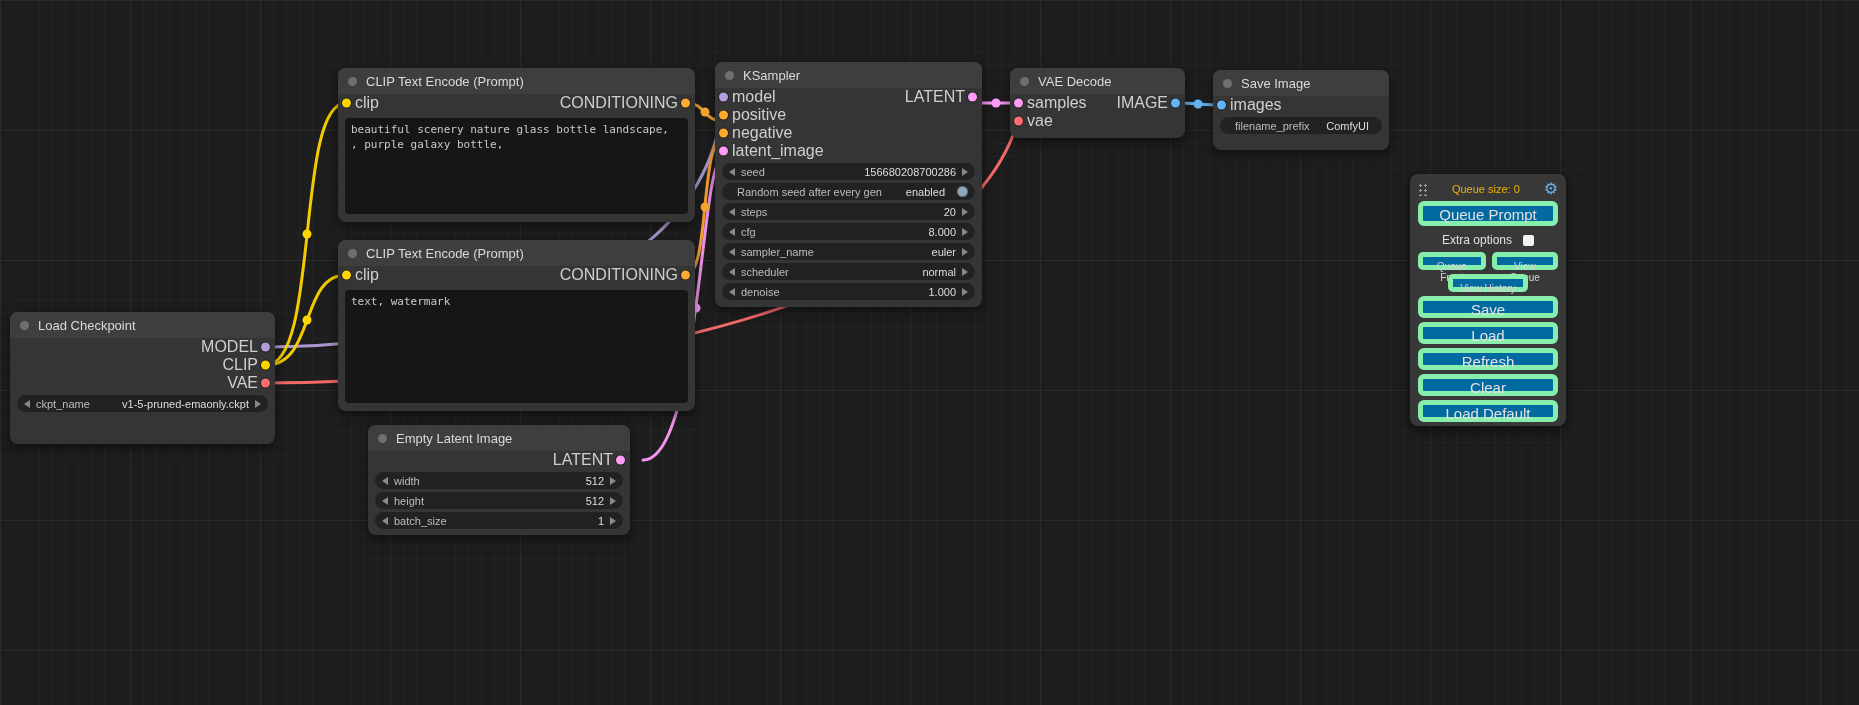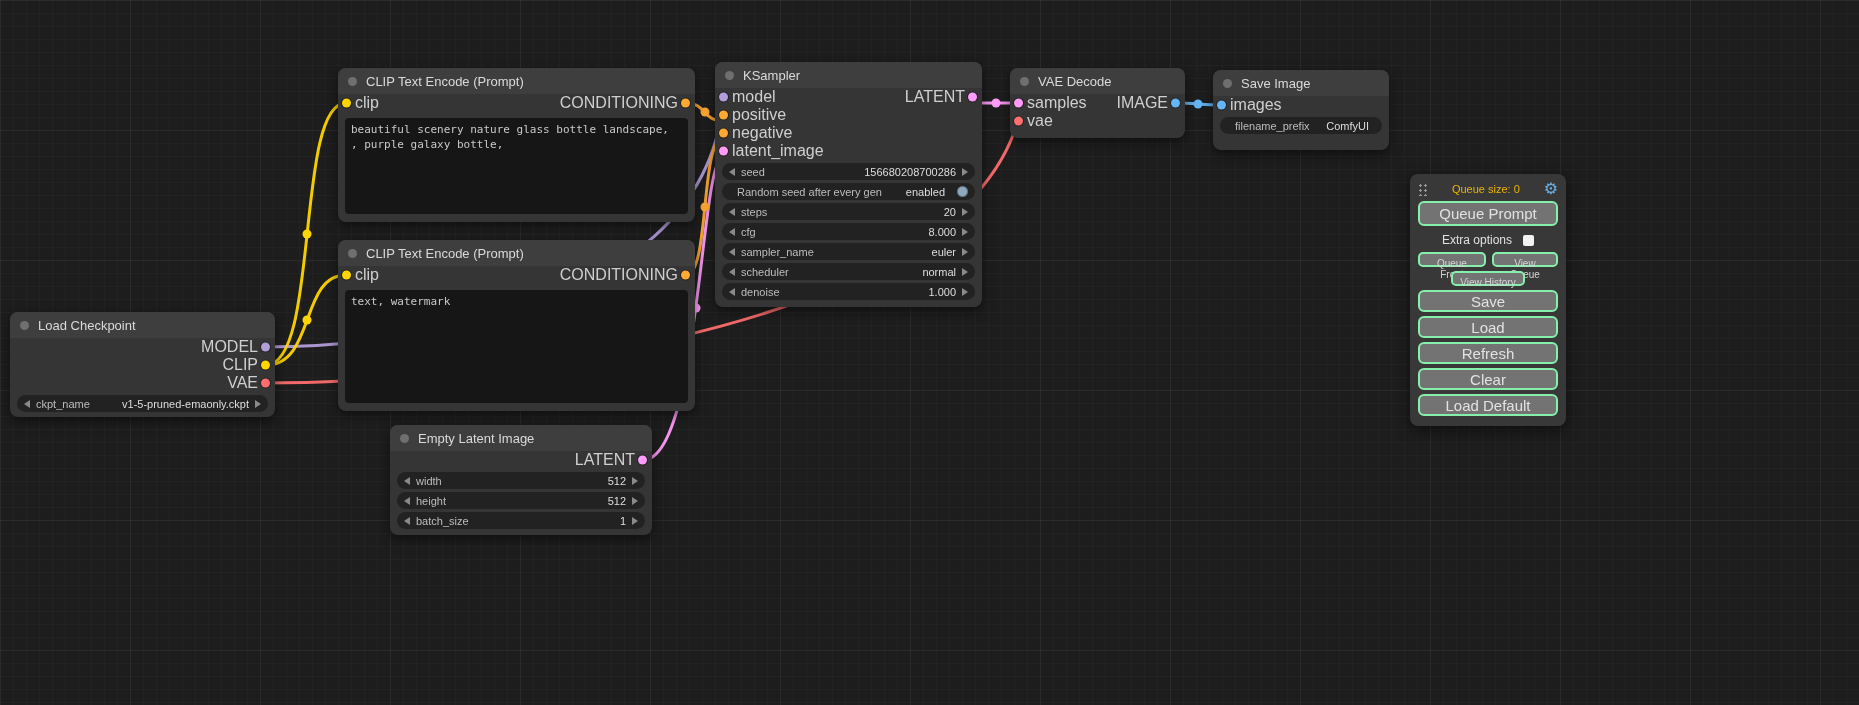--- a/index.html
+++ b/index.html
@@ -70,22 +70,22 @@
   .drag-handle {
     width:10px; height:13px; flex:0 0 auto;
     background-image: radial-gradient(#9a9a9a 1.1px, transparent 1.3px);
     background-size:5px 5px; background-position:0 0;
   }
   .queue-size { flex:1; text-align:center; font-size:11px; color:#eab308; }
   .gear { font-size:16px; line-height:1; cursor:pointer; }
 
   button {
     display:block; font-family:inherit; cursor:pointer;
-    background:#737373; color:#e2e2e2;
-    border:2px solid #86efac; border-radius:6px;
+    background:#0369a1; color:#e2e2e2;
+    border:5px solid #86efac; border-radius:6px;
   }
   .btn-queue { width:100%; height:25px; font-size:15px; margin:3px 0 6px 0; }
   .extra-row { display:flex; align-items:center; justify-content:center; gap:11px; font-size:12px; height:16px; margin-bottom:4px; color:#e0e0e0; }
   .checkbox { width:11px; height:11px; background:#f2f2f2; border-radius:2px; display:inline-block; }
   .small-row { display:flex; justify-content:center; gap:6px; margin-bottom:4px; }
   .btn-small { font-size:10px; height:15px; padding:4px 7px; border-radius:5px; color:#d5d5d5; }
   .btn-big { width:100%; height:22px; font-size:15px; margin-top:4px; }
   .btn-big.first { margin-top:4px; }
 </style>
 </head>
@@ -105,21 +105,21 @@
     <path d="M1176,103 C1194,103 1203,105 1221,105" style="stroke: rgb(100, 181, 246);"></path>
     <circle cx="307" cy="234" r="4.5" style="fill: rgb(255, 213, 0);"></circle>
     <circle cx="307" cy="320" r="4.5" style="fill: rgb(255, 213, 0);"></circle>
     <circle cx="705" cy="112" r="4.5" style="fill: rgb(255, 169, 49);"></circle>
     <circle cx="705" cy="207" r="4.5" style="fill: rgb(255, 169, 49);"></circle>
     <circle cx="696" cy="308" r="4.5" style="fill: rgb(255, 156, 249);"></circle>
     <circle cx="996" cy="103" r="4.5" style="fill: rgb(255, 156, 249);"></circle>
     <circle cx="1198" cy="104" r="4.5" style="fill: rgb(100, 181, 246);"></circle>
   </svg>
 
-  <div class="node" style="left:10px; top:312px; width:265px; height:105px;">
+  <div class="node" style="left:10px; top:312px; width:265px; height:132px;">
     <div class="node-title">
       <span class="title-dot"></span>
       <span>Load Checkpoint</span>
     </div>
     <div class="slot-row">
       <span class="out-label">MODEL</span>
       <span class="socket out" style="background: rgb(179, 157, 219);"></span>
     </div>
     <div class="slot-row">
       <span class="out-label">CLIP</span>
@@ -158,21 +158,21 @@
     </div>
     <div class="slot-row">
       <span class="socket in" style="background: rgb(255, 213, 0);"></span>
       <span class="in-label">clip</span>
       <span class="out-label">CONDITIONING</span>
       <span class="socket out" style="background: rgb(255, 169, 49);"></span>
     </div>
     <div class="prompt-text" style="height:113px;">text, watermark</div>
   </div>
 
-  <div class="node" style="left:390px; top:425px; width:262px; height:110px;">
+  <div class="node" style="left:368px; top:425px; width:262px; height:110px;">
     <div class="node-title">
       <span class="title-dot"></span>
       <span>Empty Latent Image</span>
     </div>
     <div class="slot-row">
       <span class="out-label">LATENT</span>
       <span class="socket out" style="background: rgb(255, 156, 249);"></span>
     </div>
     <div class="widget">
       <span class="arr left"></span>

